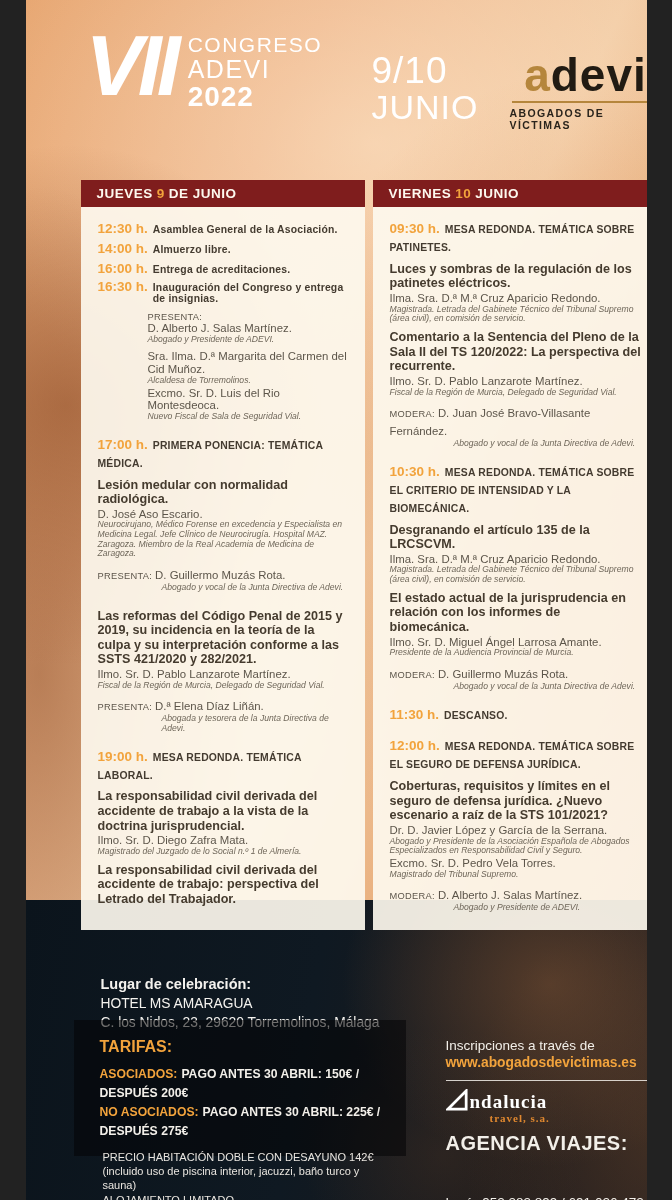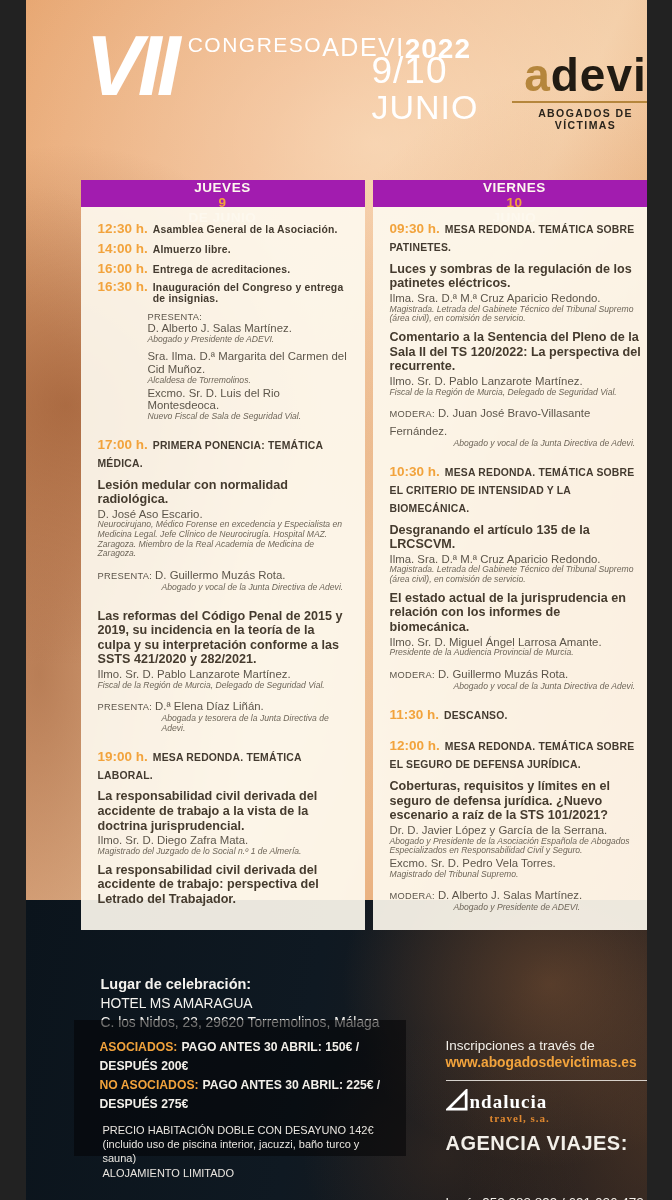--- a/index.html
+++ b/index.html
@@ -22,37 +22,37 @@
     position:absolute; top:900px; left:0; width:672px; height:300px;
     background:
       radial-gradient(320px 280px at 78% 28%, rgba(124,82,52,.6), transparent 65%),
       radial-gradient(280px 320px at 94% 78%, rgba(95,63,40,.5), transparent 70%),
       radial-gradient(200px 180px at 62% 85%, rgba(80,55,38,.35), transparent 70%),
       linear-gradient(100deg,#0b141c 0%,#0f1922 42%,#1b1a1c 70%,#262020 100%);
   }
   
   .brand{ position:absolute; top:26px; left:60px; display:flex; align-items:flex-start; color:#fff; }
   .brand-roman{ font-size:86px; line-height:.92; font-weight:700; font-style:italic; letter-spacing:-5px; padding-right:12px; }
-  .brand-text{ display:flex; flex-direction:row; padding-top:8px; }
+  .brand-text{ display:flex; flex-direction:column; padding-top:8px; }
   .brand-l1{ font-size:21px; font-weight:300; letter-spacing:1.5px; line-height:1.05; }
   .brand-l2{ font-size:25px; font-weight:400; letter-spacing:1.5px; line-height:1.05; }
   .brand-l3{ font-size:28px; font-weight:700; letter-spacing:1px; line-height:1.05; }
   .date-block{ position:absolute; top:52px; left:346px; color:#fff; font-weight:300; line-height:1.02; }
   .date-days{ font-size:37px; letter-spacing:1px; }
   .date-month{ font-size:34px; letter-spacing:1px; }
   .logo{ position:absolute; top:52px; left:484px; width:152px; }
   .logo-word{ font-size:46px; line-height:1; font-weight:700; letter-spacing:1px; text-align:center; }
   .logo-a{ color:#b5863c; } .logo-rest{ color:#211b13; }
   .logo-rule{ height:2px; background:#b5863c; margin:3px 2px 4px; }
-  .logo-tag{ font-size:10.5px; font-weight:600; color:#2a241c; letter-spacing:1.4px; text-align:center; }
+  .logo-tag{ font-size:10.5px; font-weight:600; color:#2a241c; letter-spacing:1.4px; }
   
   .panel{ position:absolute; top:180px; width:284px; height:750px; background:rgba(253,248,238,.92); overflow:hidden; }
   .panel-left{ left:55px; } .panel-right{ left:347px; }
-  .panel-bar{ height:27px; background:#a21caf; color:#fdf8ee; display:flex; align-items:center;
-    padding:0 16px; font-size:13.5px; font-weight:700; letter-spacing:.5px;flex-direction:column; }
+  .panel-bar{ height:27px; background:#7f1d1d; color:#fdf8ee; display:flex; align-items:center;
+    padding:0 16px; font-size:13.5px; font-weight:700; letter-spacing:.5px; }
   .day-num{ color:#f2a33c; margin:0 4px; }
   .events{ padding:10px 15px 0 17px; }
   .time-row{ margin:2px 0 2px; line-height:1.12; }
   .time-row.hang{ display:flex; align-items:baseline; }
   .time{ color:#f2a33c; font-size:13.5px; font-weight:700; margin-right:5px; white-space:nowrap; }
   .time-text{ color:#443b30; font-size:10.4px; font-weight:700; letter-spacing:.2px; }
   .t-title{ font-size:12.6px; font-weight:700; color:#453b2e; line-height:1.16; margin-bottom:1px; }
   .t-name{ font-size:11.4px; color:#5c554a; line-height:1.12; }
   .t-cred{ font-size:8.6px; font-style:italic; color:#6e6659; line-height:1.12; margin-bottom:1px; }
   .t-label{ font-size:9.3px; font-weight:400; color:#5c554a; letter-spacing:.3px; }
@@ -210,20 +210,21 @@
       </div>
   </div>
 
   <div class="venue">
     <div class="venue-label">Lugar de celebración:</div>
     <div class="venue-line">HOTEL MS AMARAGUA</div>
     <div class="venue-line">C. los Nidos, 23, 29620 Torremolinos, Málaga</div>
   </div>
 
   <div class="tarifas">
+    <div class="tarifas-title">TARIFAS:</div>
     <div class="tarifa-row">
       <span class="tarifa-label">ASOCIADOS:</span><span>PAGO ANTES 30 ABRIL: 150€ / DESPUÉS 200€</span>
     </div>
     <div class="tarifa-row">
       <span class="tarifa-label">NO ASOCIADOS:</span><span>PAGO ANTES 30 ABRIL: 225€ / DESPUÉS 275€</span>
     </div>
     <div class="tarifas-extra">
       <div>PRECIO HABITACIÓN DOBLE CON DESAYUNO  142€</div>
       <div>(incluido uso de piscina interior, jacuzzi, baño turco y sauna)</div>
       <div>ALOJAMIENTO LIMITADO</div>

